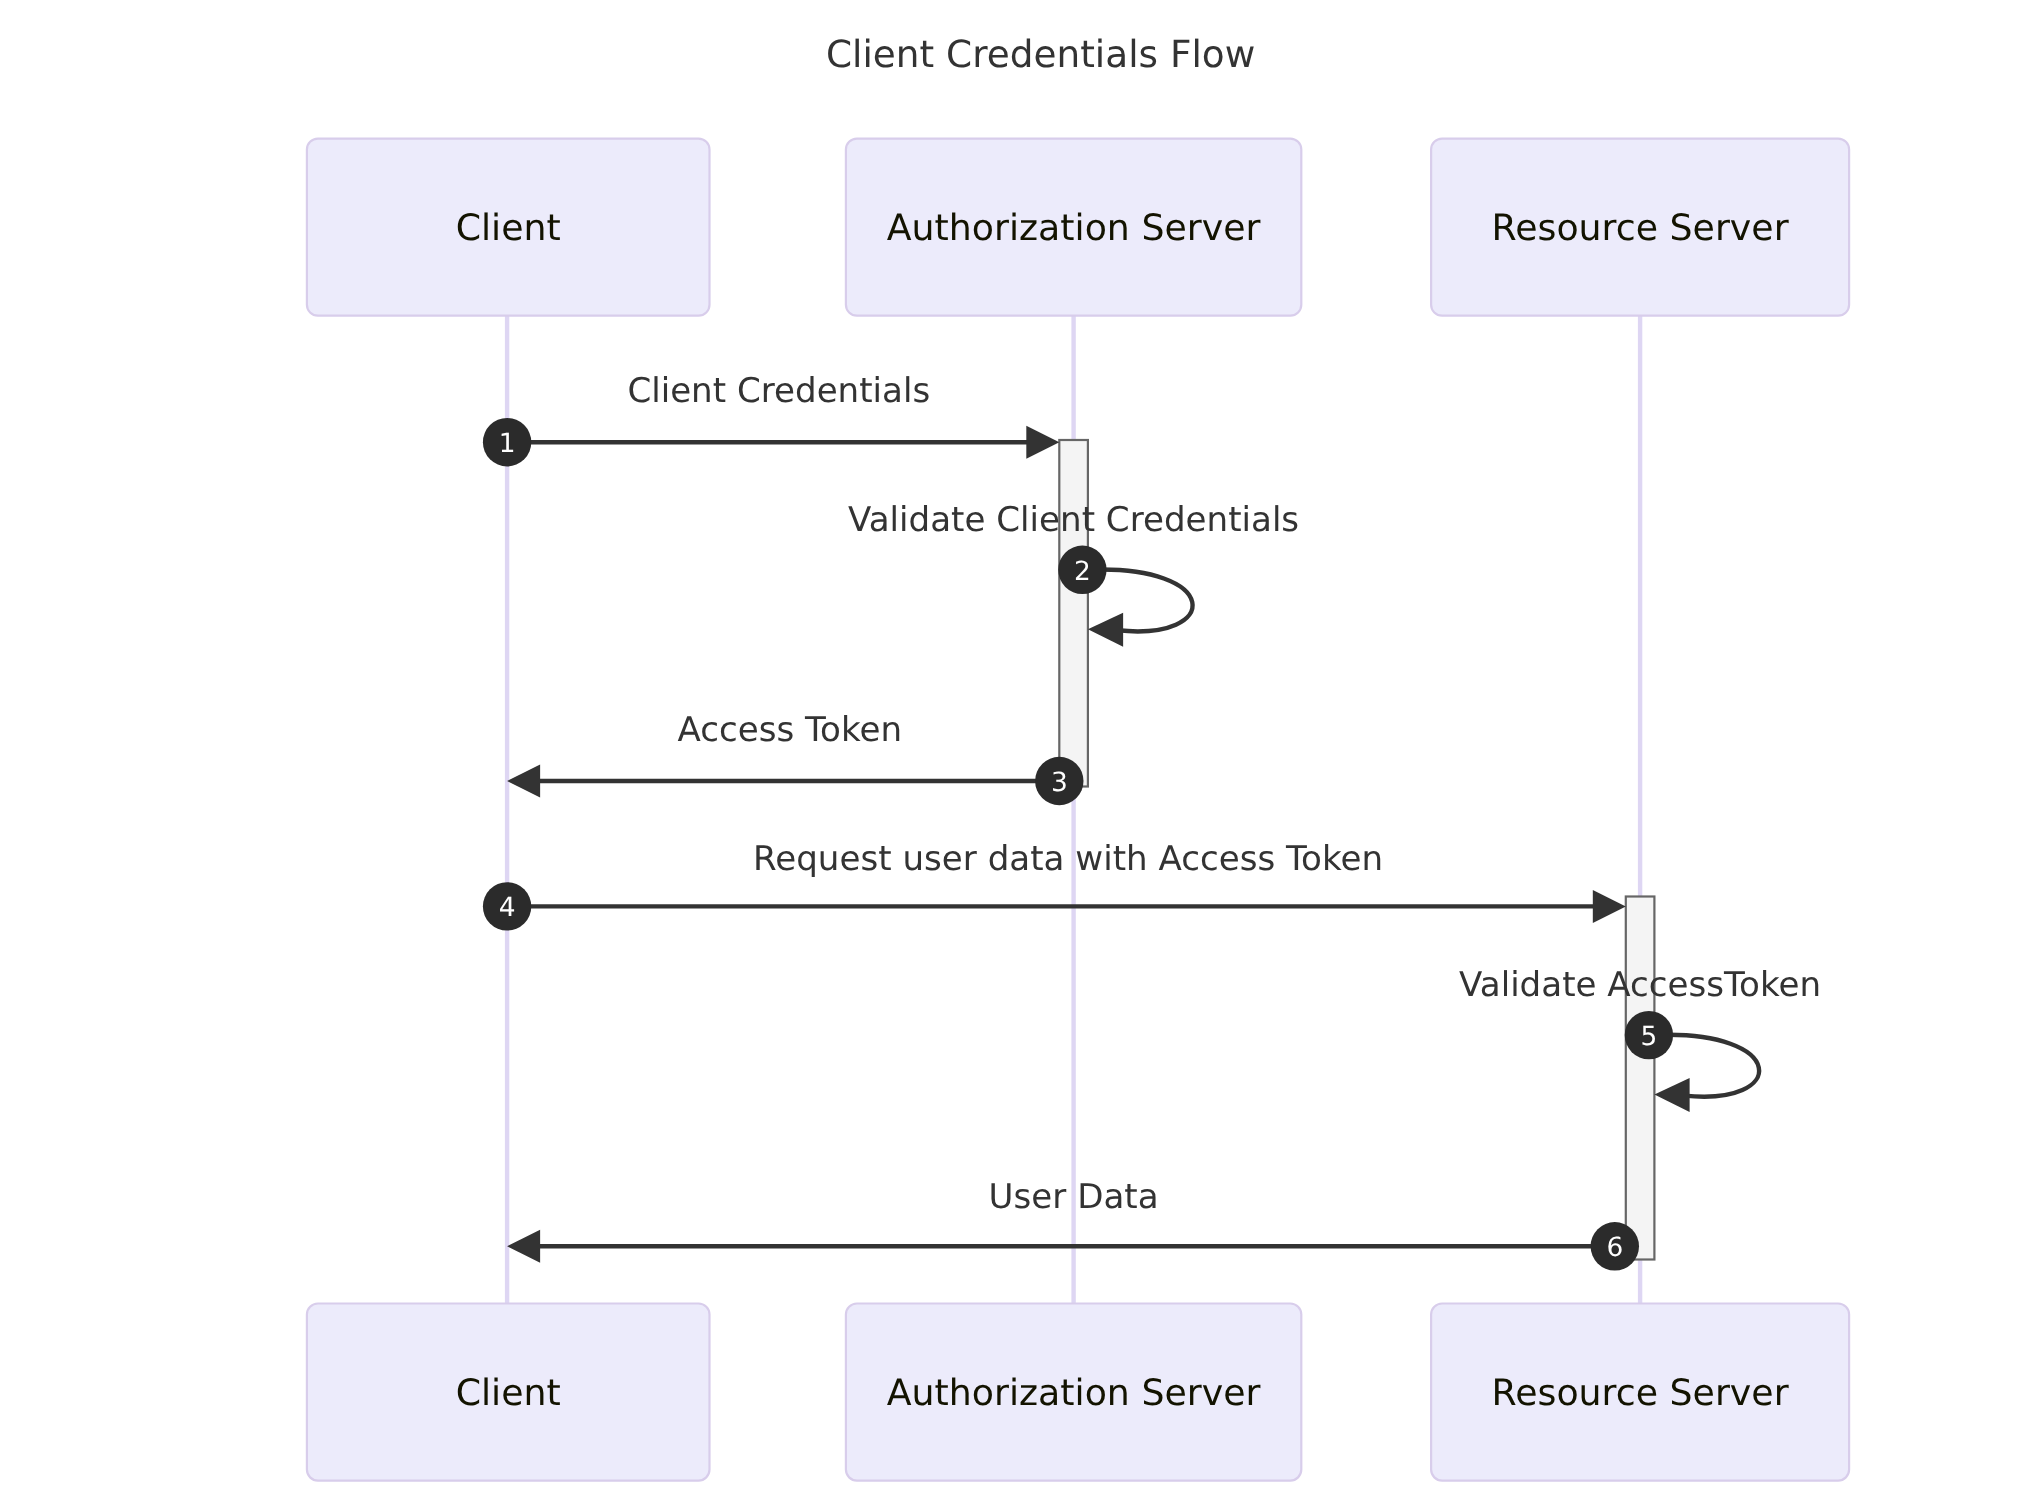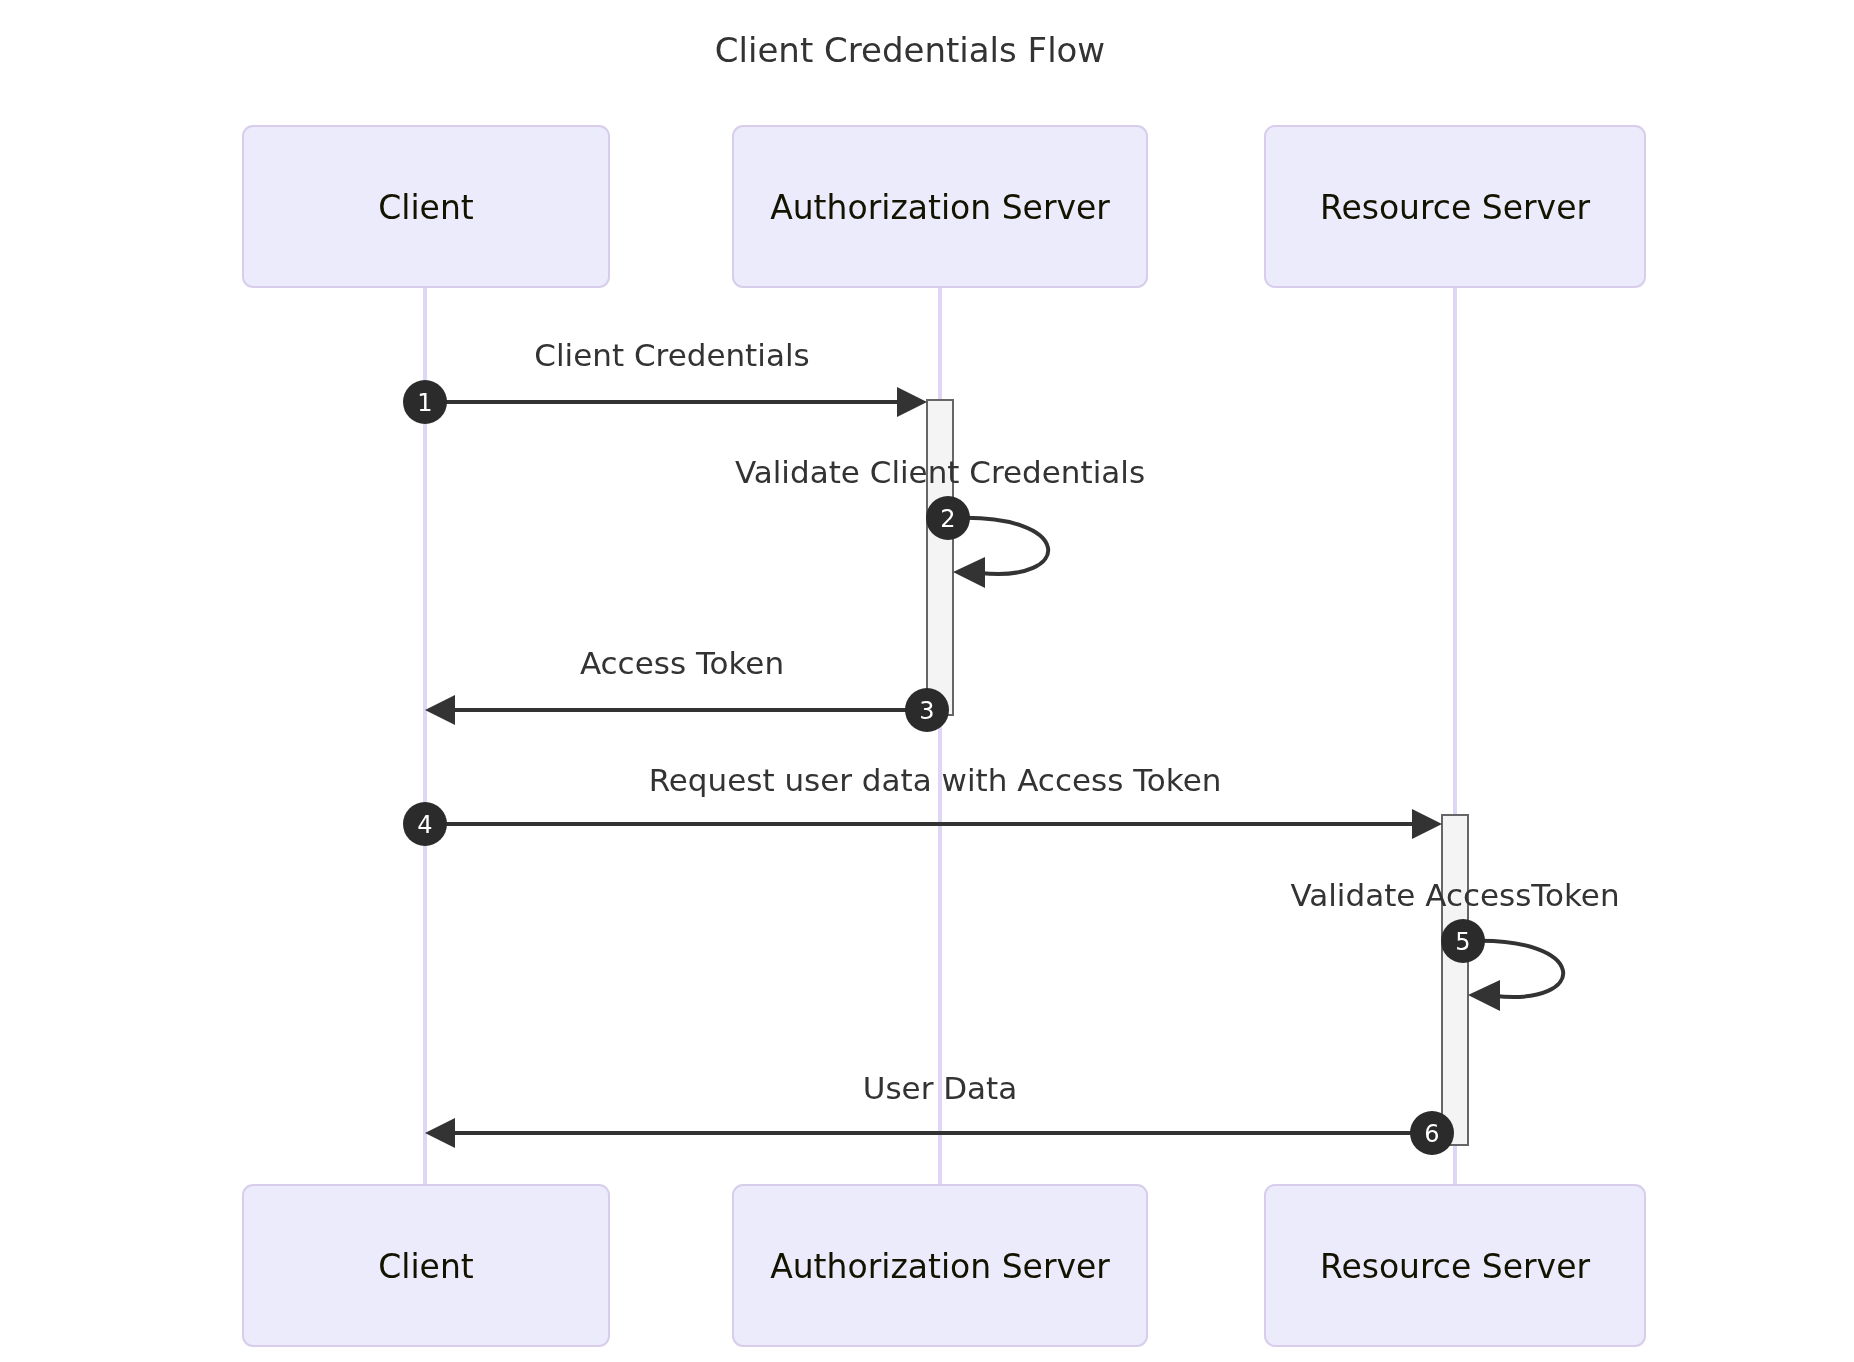--- a/index.html
+++ b/index.html
@@ -11,20 +11,21 @@
     width: 1854px;
     height: 1362px;
     font-family: "DejaVu Sans", sans-serif;
     overflow: hidden;
   }
   #diagram-root {
     position: relative;
     width: 1768px;
     height: 1362px;
     background: #ffffff;
+    padding-left: 36px;
   }
   svg.seq {
     display: block;
     width: 1854px;
     height: 1362px;
   }
   .diagram-title {
     font-family: "DejaVu Sans", sans-serif;
     font-size: 34px;
     fill: #333333;

